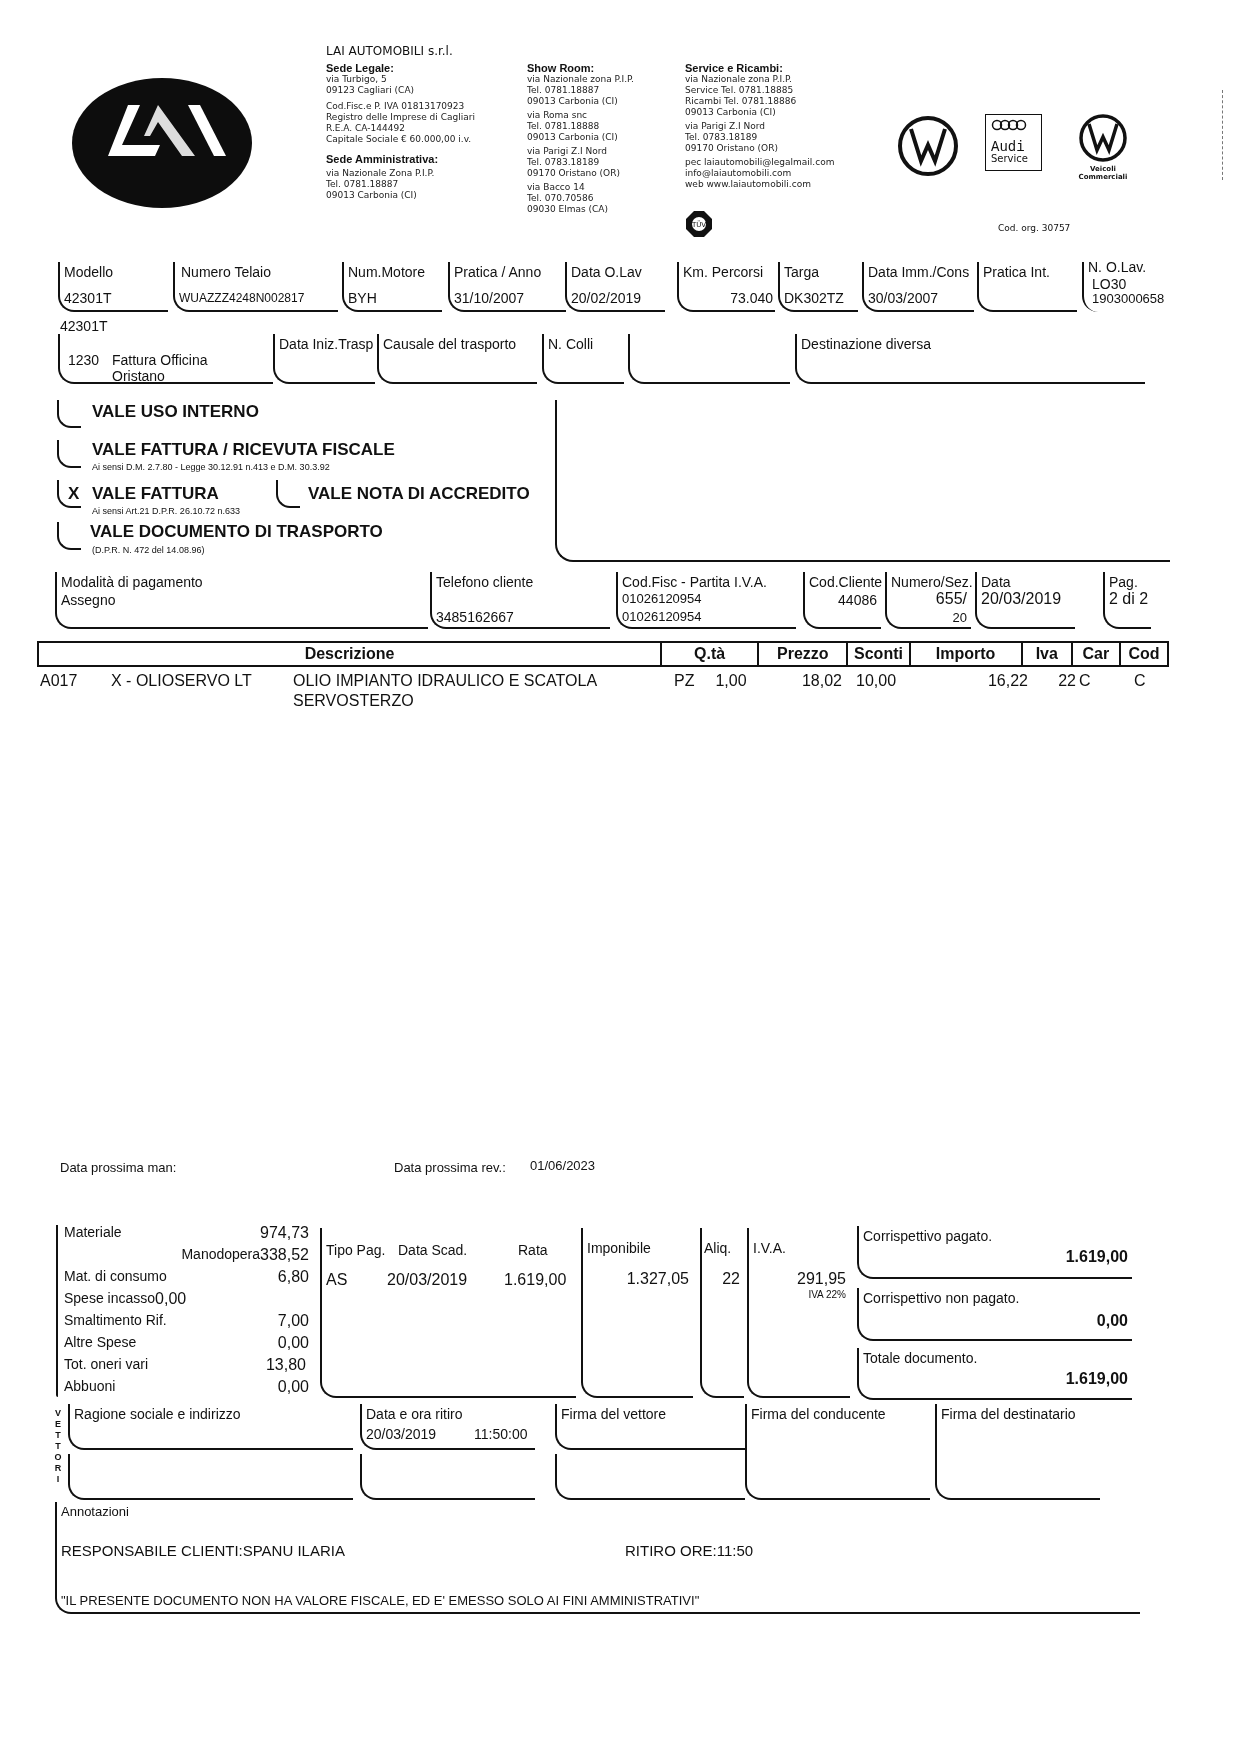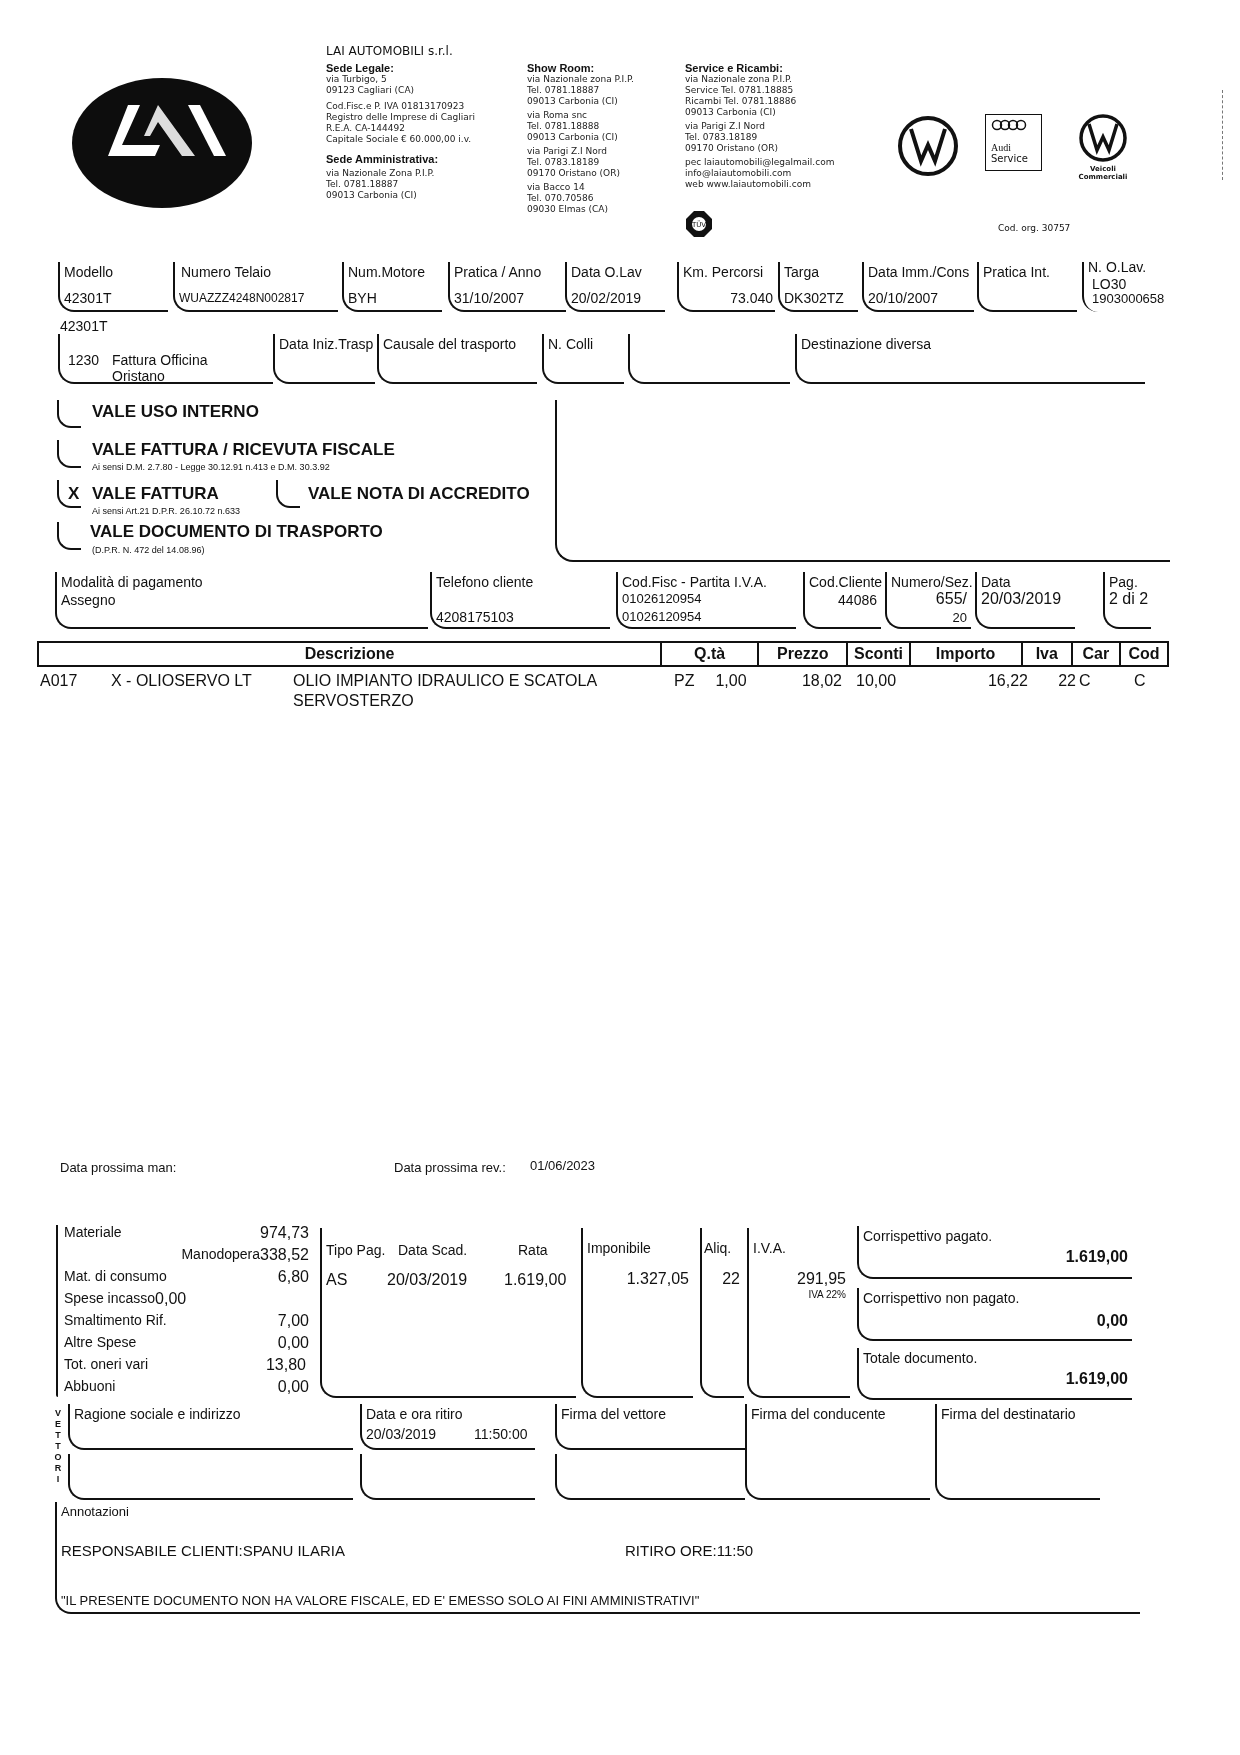--- a/index.html
+++ b/index.html
@@ -103,21 +103,21 @@
   <polyline points="20,8 31,24 42,8" fill="none" stroke="#111" stroke-width="0"></polyline>
 </svg>
 
 <div class="abs" style="left:985px;top:114px;width:56px;width:55px;height:55px;border:1.5px solid #111;">
   <svg class="abs" style="left:4px;top:4px" width="46" height="12">
     <circle cx="7" cy="6" r="4.5" fill="none" stroke="#111" stroke-width="1.5"></circle>
     <circle cx="15" cy="6" r="4.5" fill="none" stroke="#111" stroke-width="1.5"></circle>
     <circle cx="23" cy="6" r="4.5" fill="none" stroke="#111" stroke-width="1.5"></circle>
     <circle cx="31" cy="6" r="4.5" fill="none" stroke="#111" stroke-width="1.5"></circle>
   </svg>
-  <div class="abs" style="left:5px;top:27px;font-size:10px;line-height:11px;font-family:Liberation Serif, serif">Audi</div>
+  <div class="abs" style="left:5px;top:27px;font-size:14px;line-height:11px;font-family:Liberation Mono, monospace">Audi</div>
   <div class="abs" style="left:5px;top:38px;font-size:10px;line-height:11px;font-family:'DejaVu Sans',sans-serif">Service</div>
 </div>
 
 <svg class="abs" style="left:1078px;top:113px" width="50" height="50">
   <circle cx="25" cy="25" r="22" fill="none" stroke="#111" stroke-width="3.5"></circle>
   <polyline points="11,11 19,37 25,24 31,37 39,11" fill="none" stroke="#111" stroke-width="3.5"></polyline>
 </svg>
 <div class="abs" style="left:1070px;top:165px;width:66px;text-align:center;font-size:7px;line-height:8px;font-weight:bold;font-family:'DejaVu Sans',sans-serif">
   <div>Veicoli</div>
   <div>Commerciali</div>
@@ -149,21 +149,21 @@
 <div class="fld" style="left:677px;top:262px;width:98px;height:50px">
   <span class="l">Km. Percorsi</span>
   <span class="vr" style="top:28px;right:2px">73.040</span>
 </div>
 <div class="fld" style="left:778px;top:262px;width:80px;height:50px">
   <span class="l">Targa</span>
   <span class="v" style="top:28px">DK302TZ</span>
 </div>
 <div class="fld" style="left:862px;top:262px;width:112px;height:50px">
   <span class="l">Data Imm./Cons</span>
-  <span class="v" style="top:28px">20/10/2007</span>
+  <span class="v" style="top:28px">30/03/2007</span>
 </div>
 <div class="fld" style="left:977px;top:262px;width:100px;height:50px">
   <span class="l">Pratica Int.</span>
   <span class="v" style="top:28px"></span>
 </div>
 <div class="fld" style="left:1082px;top:262px;width:86px;height:50px;border-bottom:none">
   <span class="l" style="top:-3px">N. O.Lav.</span>
   <span class="v" style="top:14px;left:8px">LO30</span>
   <span class="v" style="top:29px;left:8px;font-size:13px">1903000658</span>
 </div>
@@ -208,21 +208,21 @@
 <div class="abs tiny" style="left:92px;top:545px">(D.P.R. N. 472 del 14.08.96)</div>
 
 <div class="fld" style="left:555px;top:400px;width:615px;height:162px;border-bottom-left-radius:18px"></div>
 
 <div class="fld" style="left:55px;top:572px;width:373px;height:57px">
   <span class="l">Modalità di pagamento</span>
   <span class="v" style="top:20px">Assegno</span>
 </div>
 <div class="fld" style="left:430px;top:572px;width:180px;height:57px">
   <span class="l">Telefono cliente</span>
-  <span class="v" style="top:37px">4208175103</span>
+  <span class="v" style="top:37px">3485162667</span>
 </div>
 <div class="fld" style="left:616px;top:572px;width:180px;height:57px">
   <span class="l">Cod.Fisc - Partita I.V.A.</span>
   <span class="v" style="top:19px;font-size:13px">01026120954</span>
   <span class="v" style="top:37px;font-size:13px">01026120954</span>
 </div>
 <div class="fld" style="left:803px;top:572px;width:78px;height:57px">
   <span class="l">Cod.Cliente</span>
   <span class="vr" style="top:20px">44086</span>
 </div>

